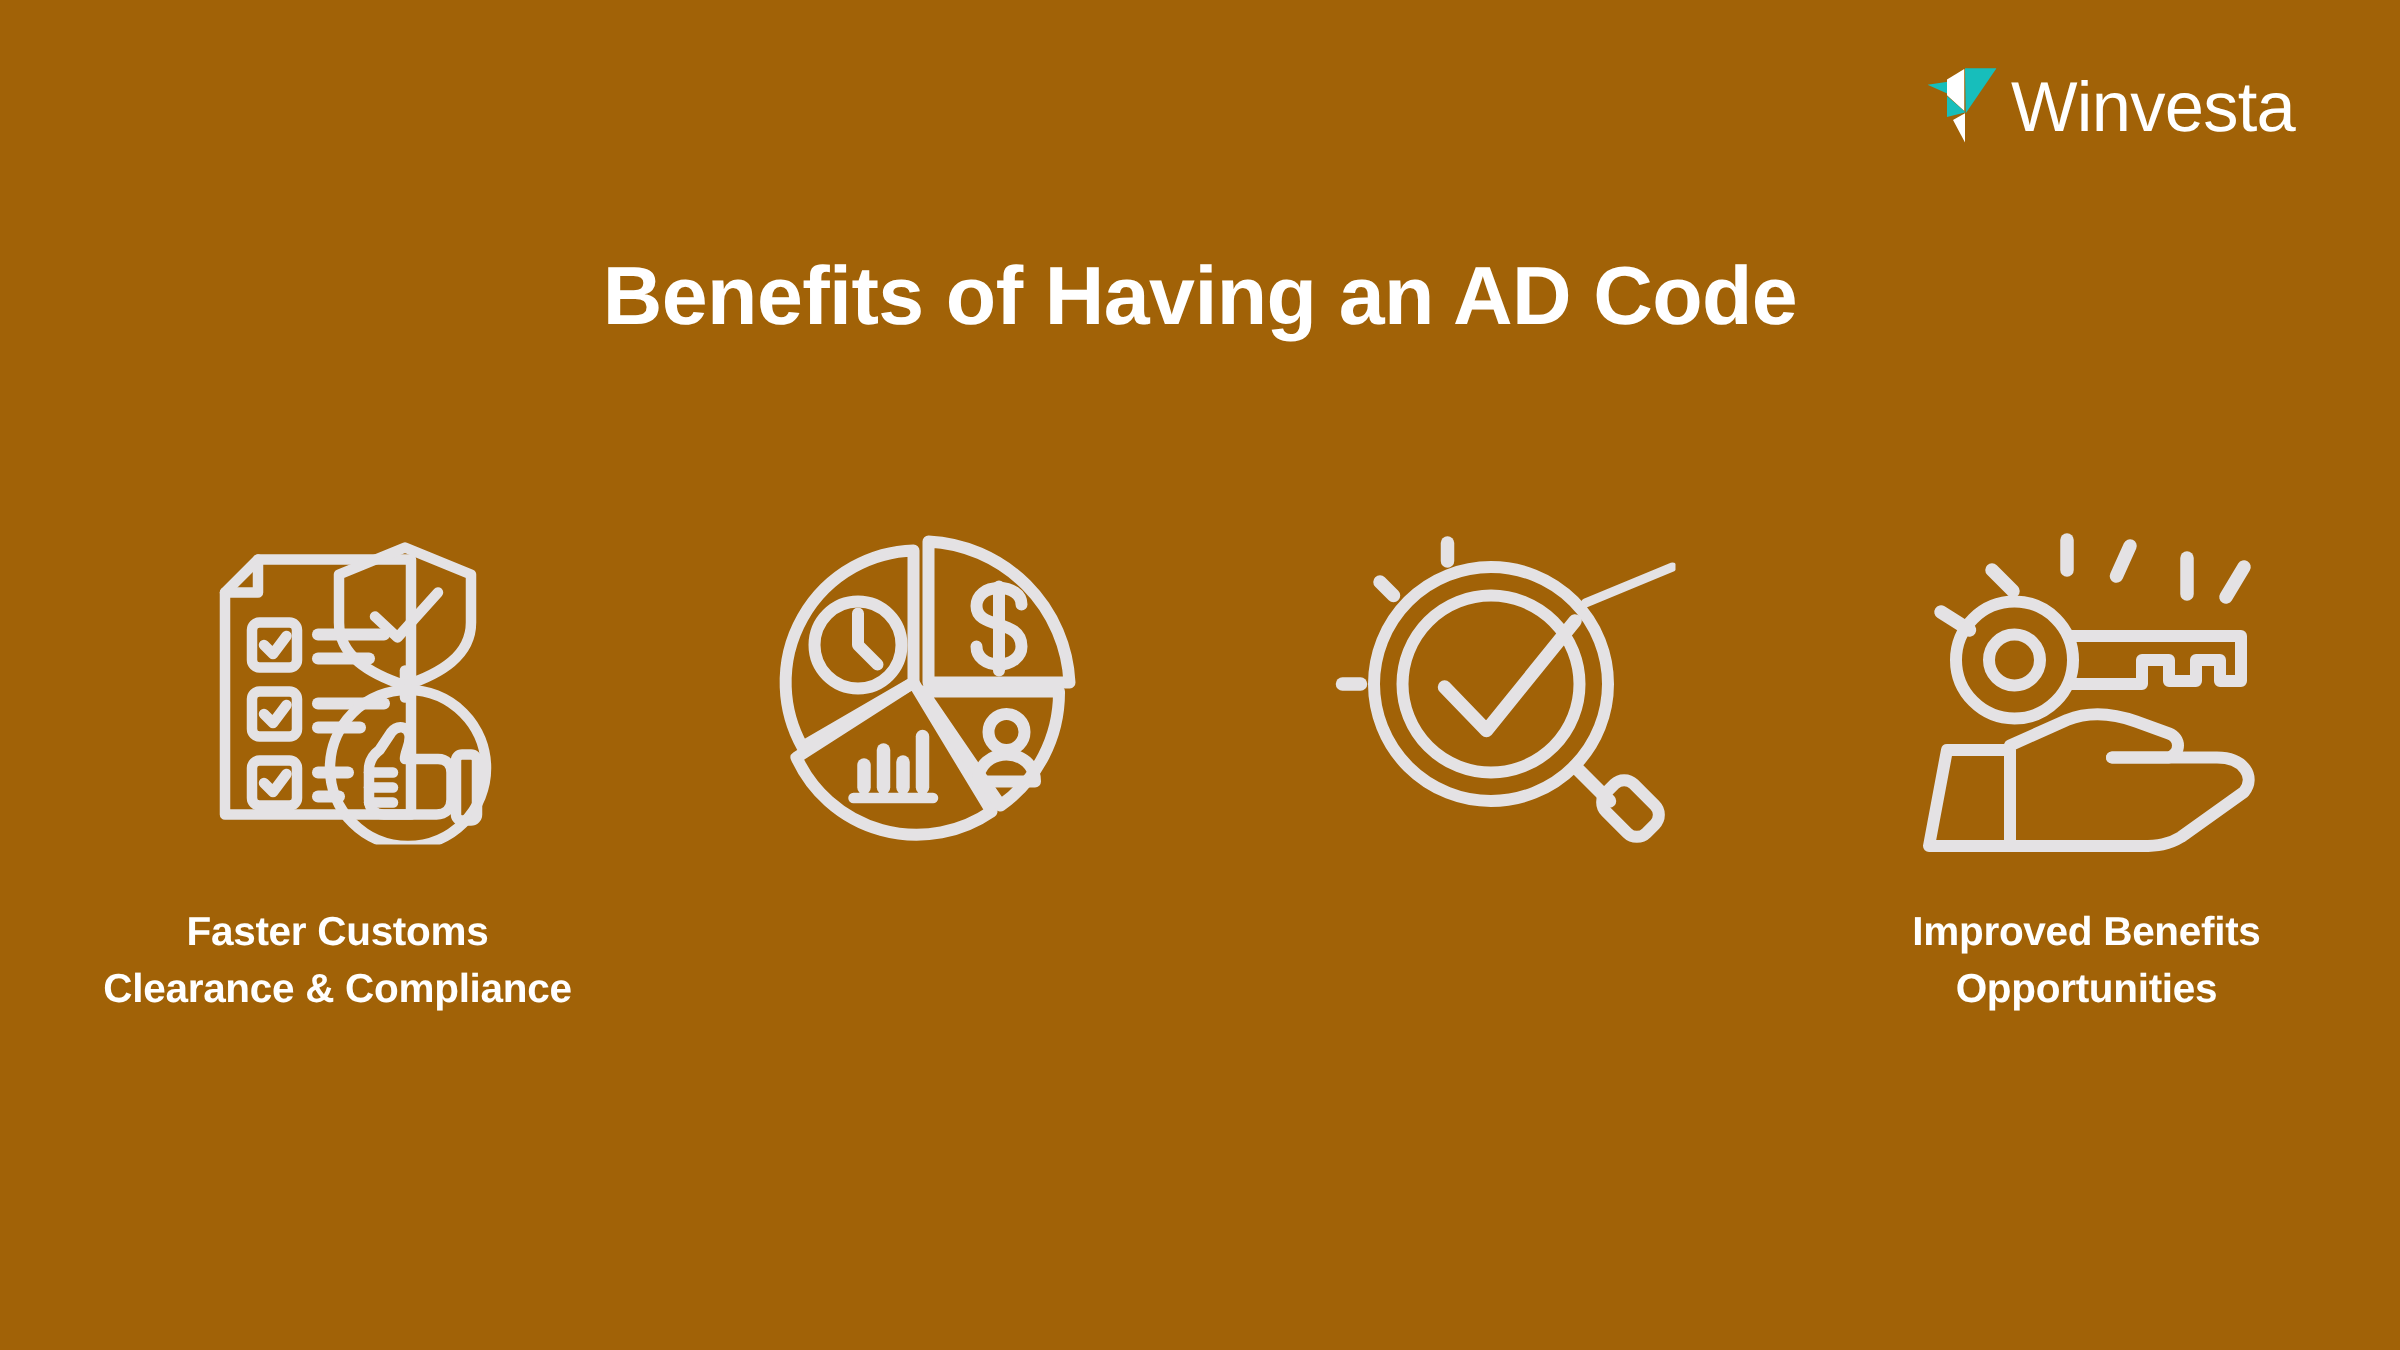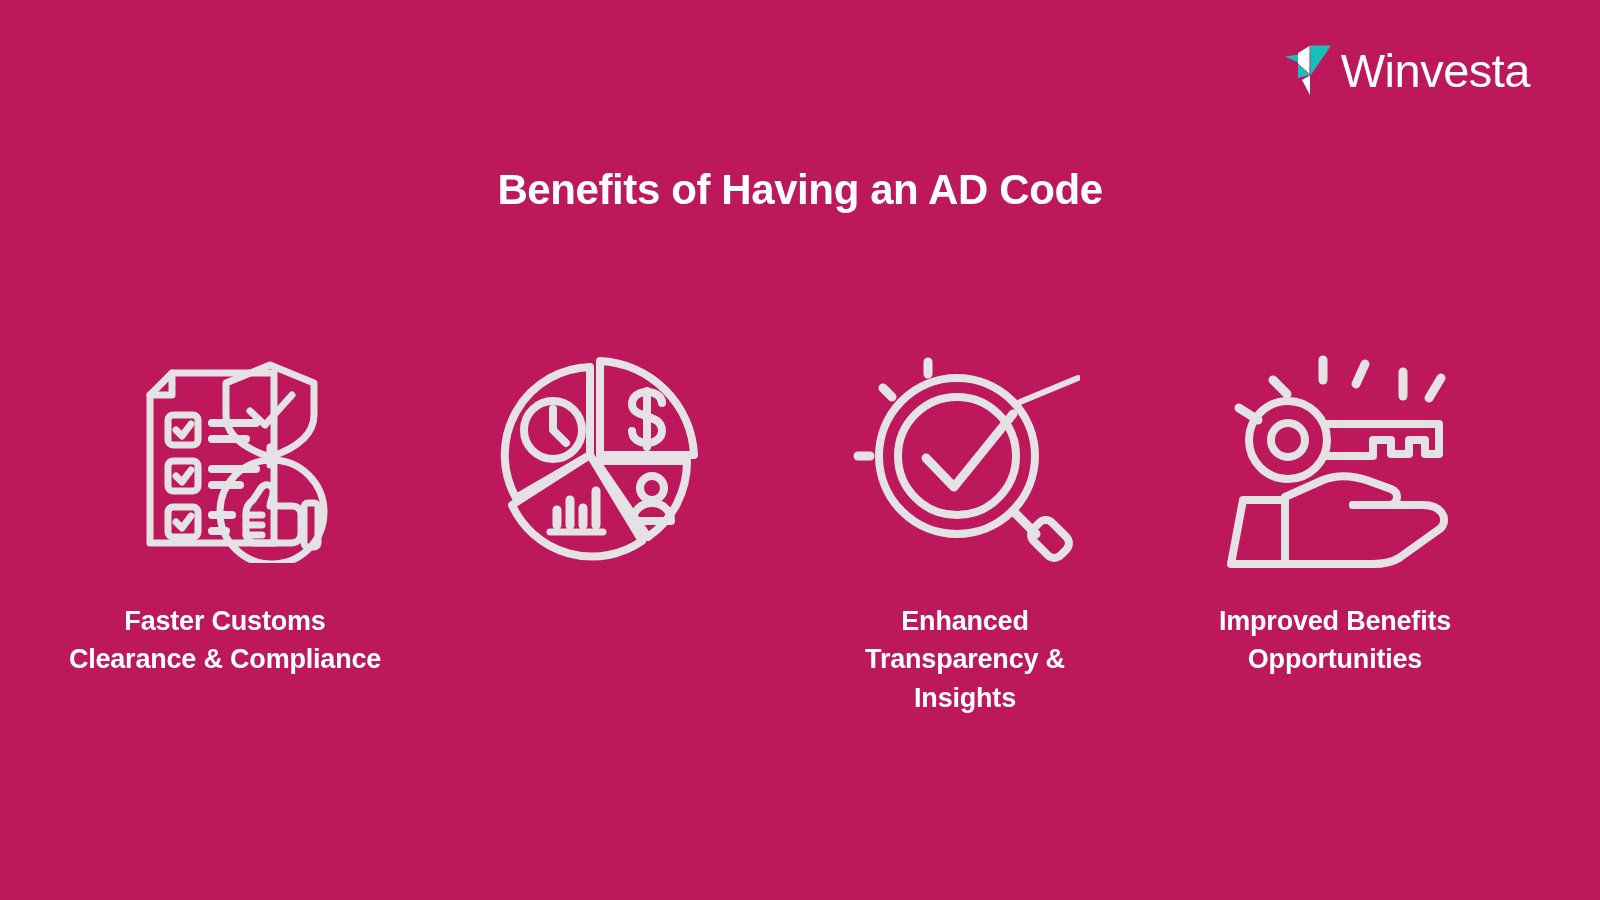--- a/index.html
+++ b/index.html
@@ -13,21 +13,21 @@
 
   body {
     background: #1E0563;
     font-family: "Liberation Sans", sans-serif;
     position: relative;
   }
 
   .slide {
     position: absolute;
     inset: 0;
-    background: #be185d;
+    background: #a16207;
   }
 
   
   .brand {
     position: absolute;
     top: 44px;
     right: 70px;
     display: flex;
     align-items: center;
     gap: 10px;
@@ -47,34 +47,35 @@
   }
 
   
   .page-title {
     position: absolute;
     top: 166px;
     left: 0;
     width: 100%;
     text-align: center;
     color: #FFFFFF;
-    font-size: 42px;
+    font-size: 55px;
     font-weight: bold;
     letter-spacing: -0.4px;
     line-height: 1.15;
   }
 
   
   .benefits {
     position: absolute;
     top: 340px;
     left: 40px;
-    right: 40px;
+    right: 24px;
     display: flex;
     align-items: flex-start;
+    justify-content: space-between;
   }
   .benefit {
     width: 370px;
     display: flex;
     flex-direction: column;
     align-items: center;
   }
   .benefit-icon {
     height: 240px;
     display: flex;
@@ -200,21 +201,20 @@
 
           <path d="M76 110 L104 139 L163 66" stroke-width="9"></path>
 
           <path d="M163 163 L186 186" stroke-width="9"></path>
 
           <rect x="181" y="178" width="38" height="26" rx="9" transform="rotate(45 200 191)"></rect>
 
           <path d="M170 54 L228 30" stroke-width="6"></path>
         </svg>
       </div>
-      <div class="benefit-label">Enhanced Transparency &amp; Insights</div>
     </div>
 
     <div class="benefit">
       <div class="benefit-icon">
         <svg width="245" height="220" viewBox="0 0 245 220" fill="none" stroke="#E4E2E4" stroke-width="8" stroke-linecap="round" stroke-linejoin="round" xmlns="http://www.w3.org/2000/svg">
 
           <path d="M60 30 L74 44" stroke-width="9"></path>
           <path d="M110 10 L110 30" stroke-width="9"></path>
           <path d="M26 58 L45 70" stroke-width="9"></path>
           <path d="M152 14 L143 34" stroke-width="9"></path>

